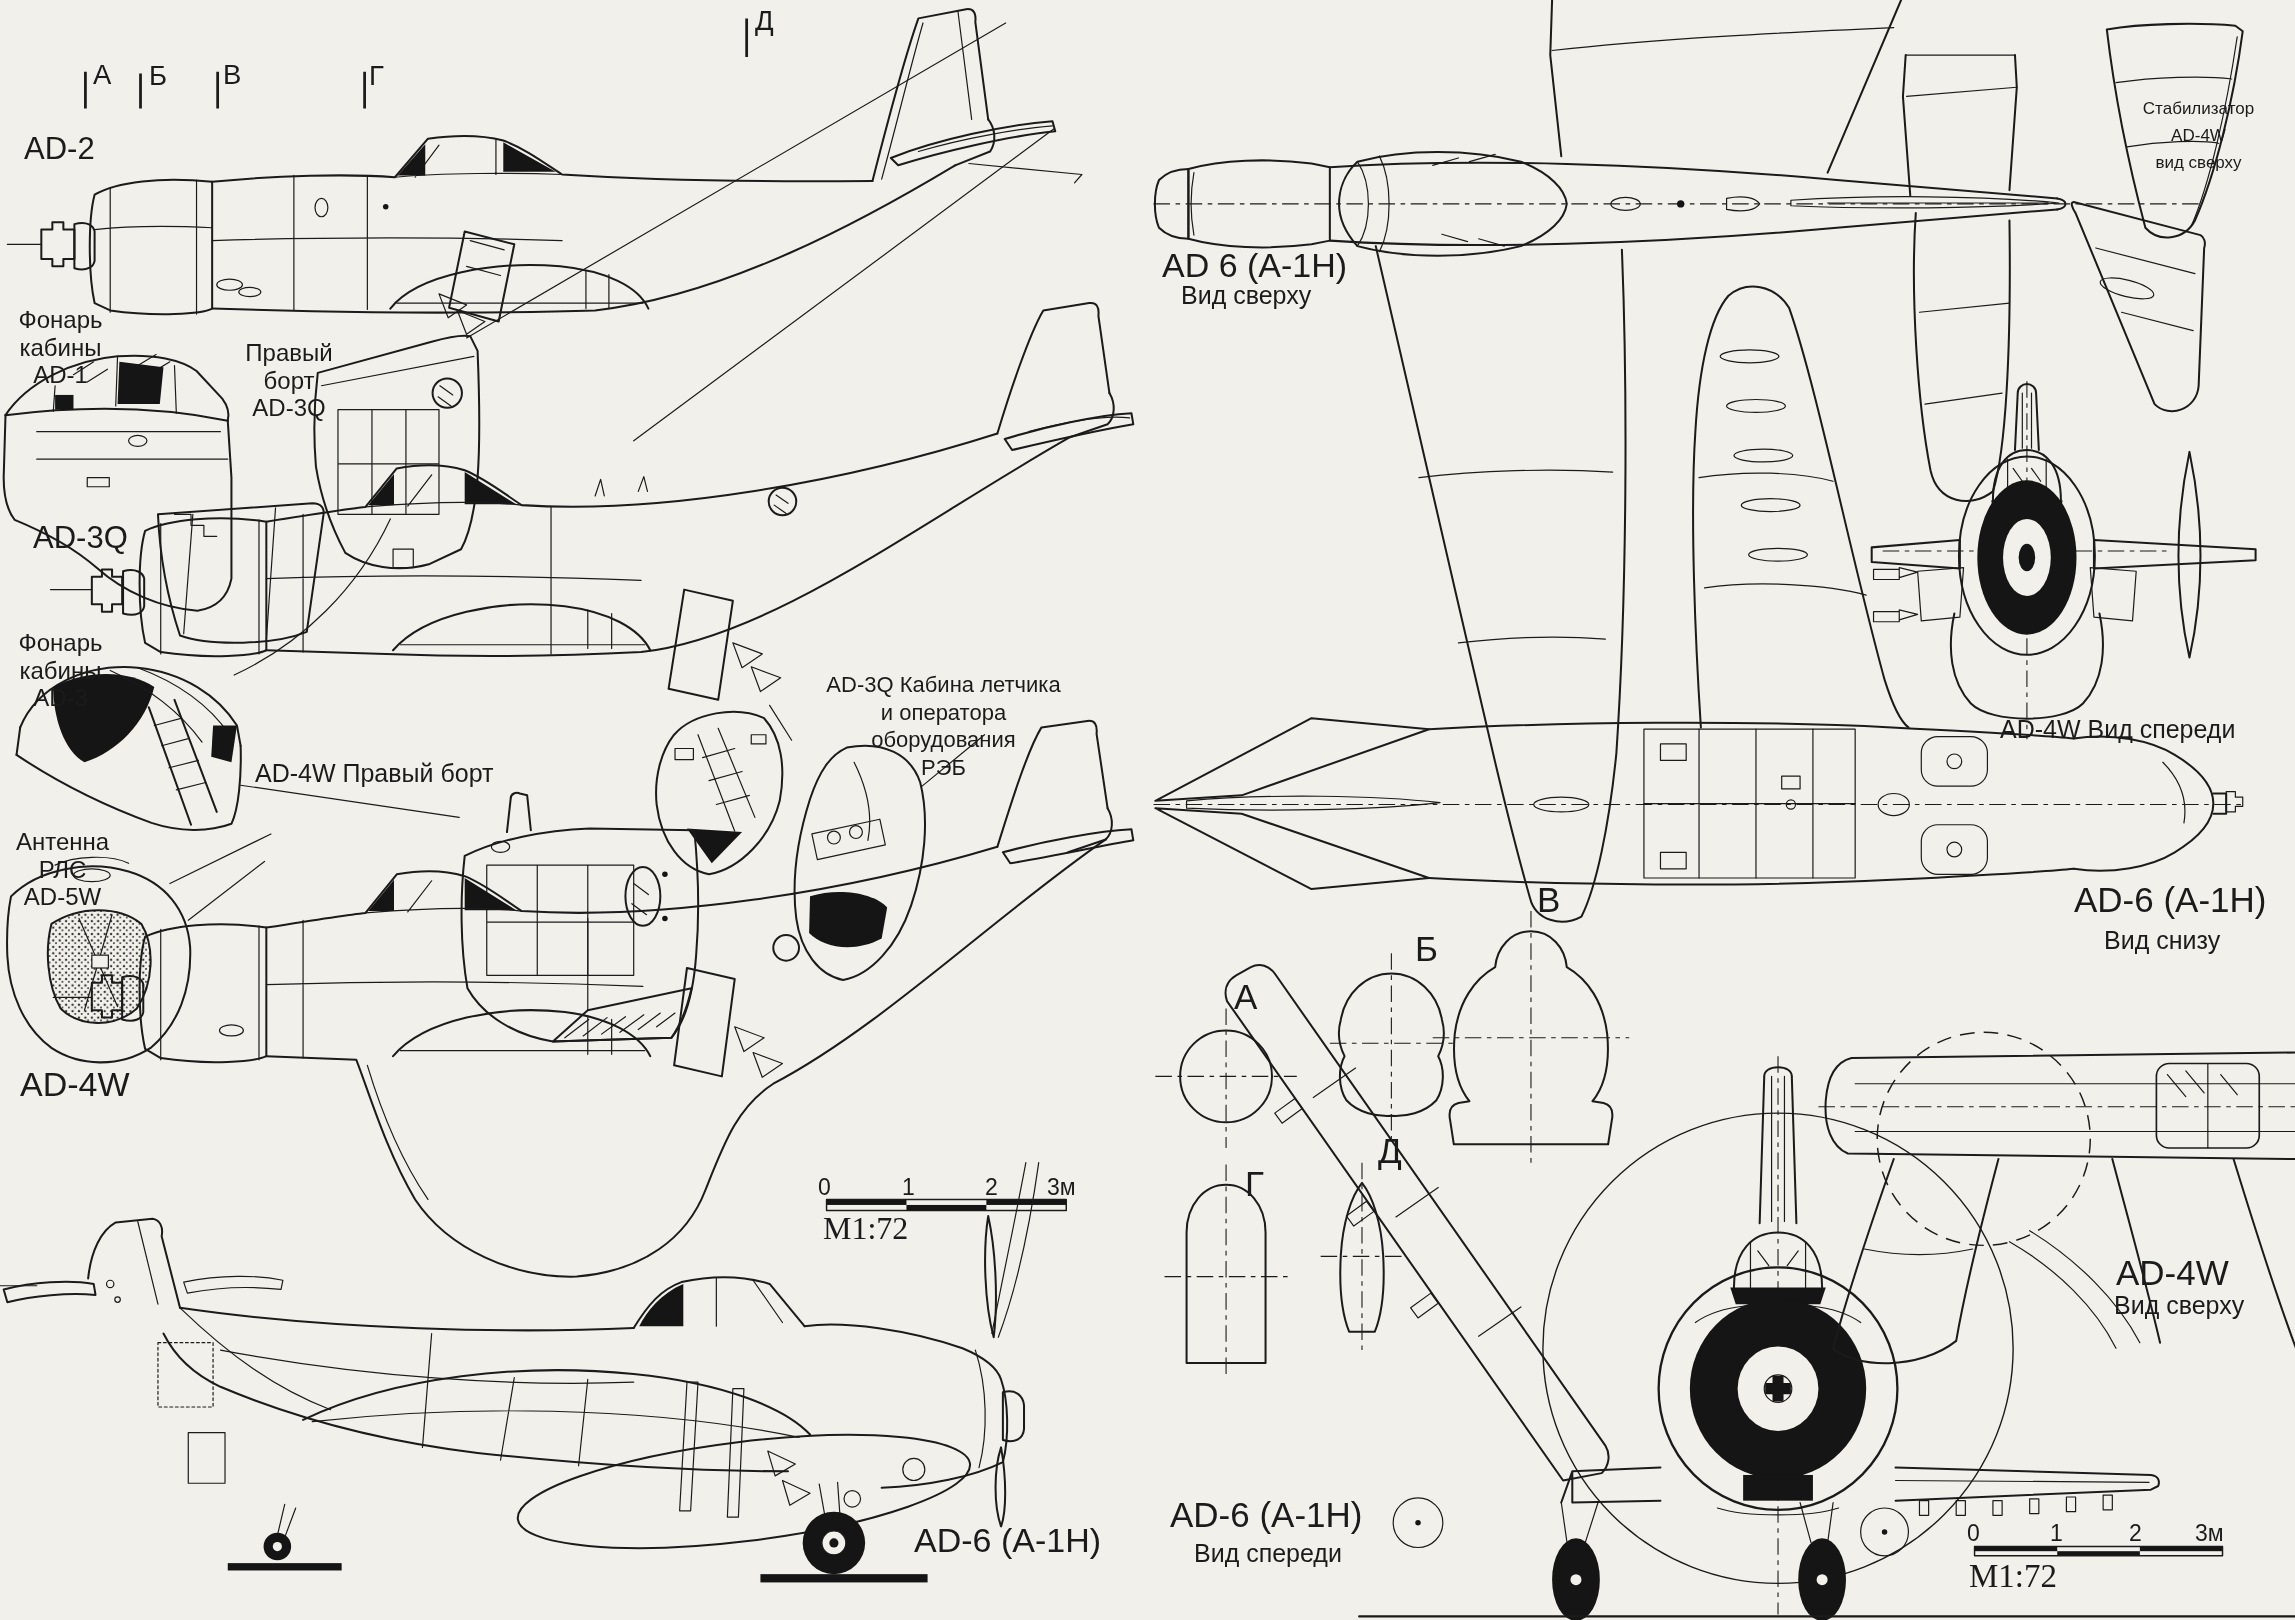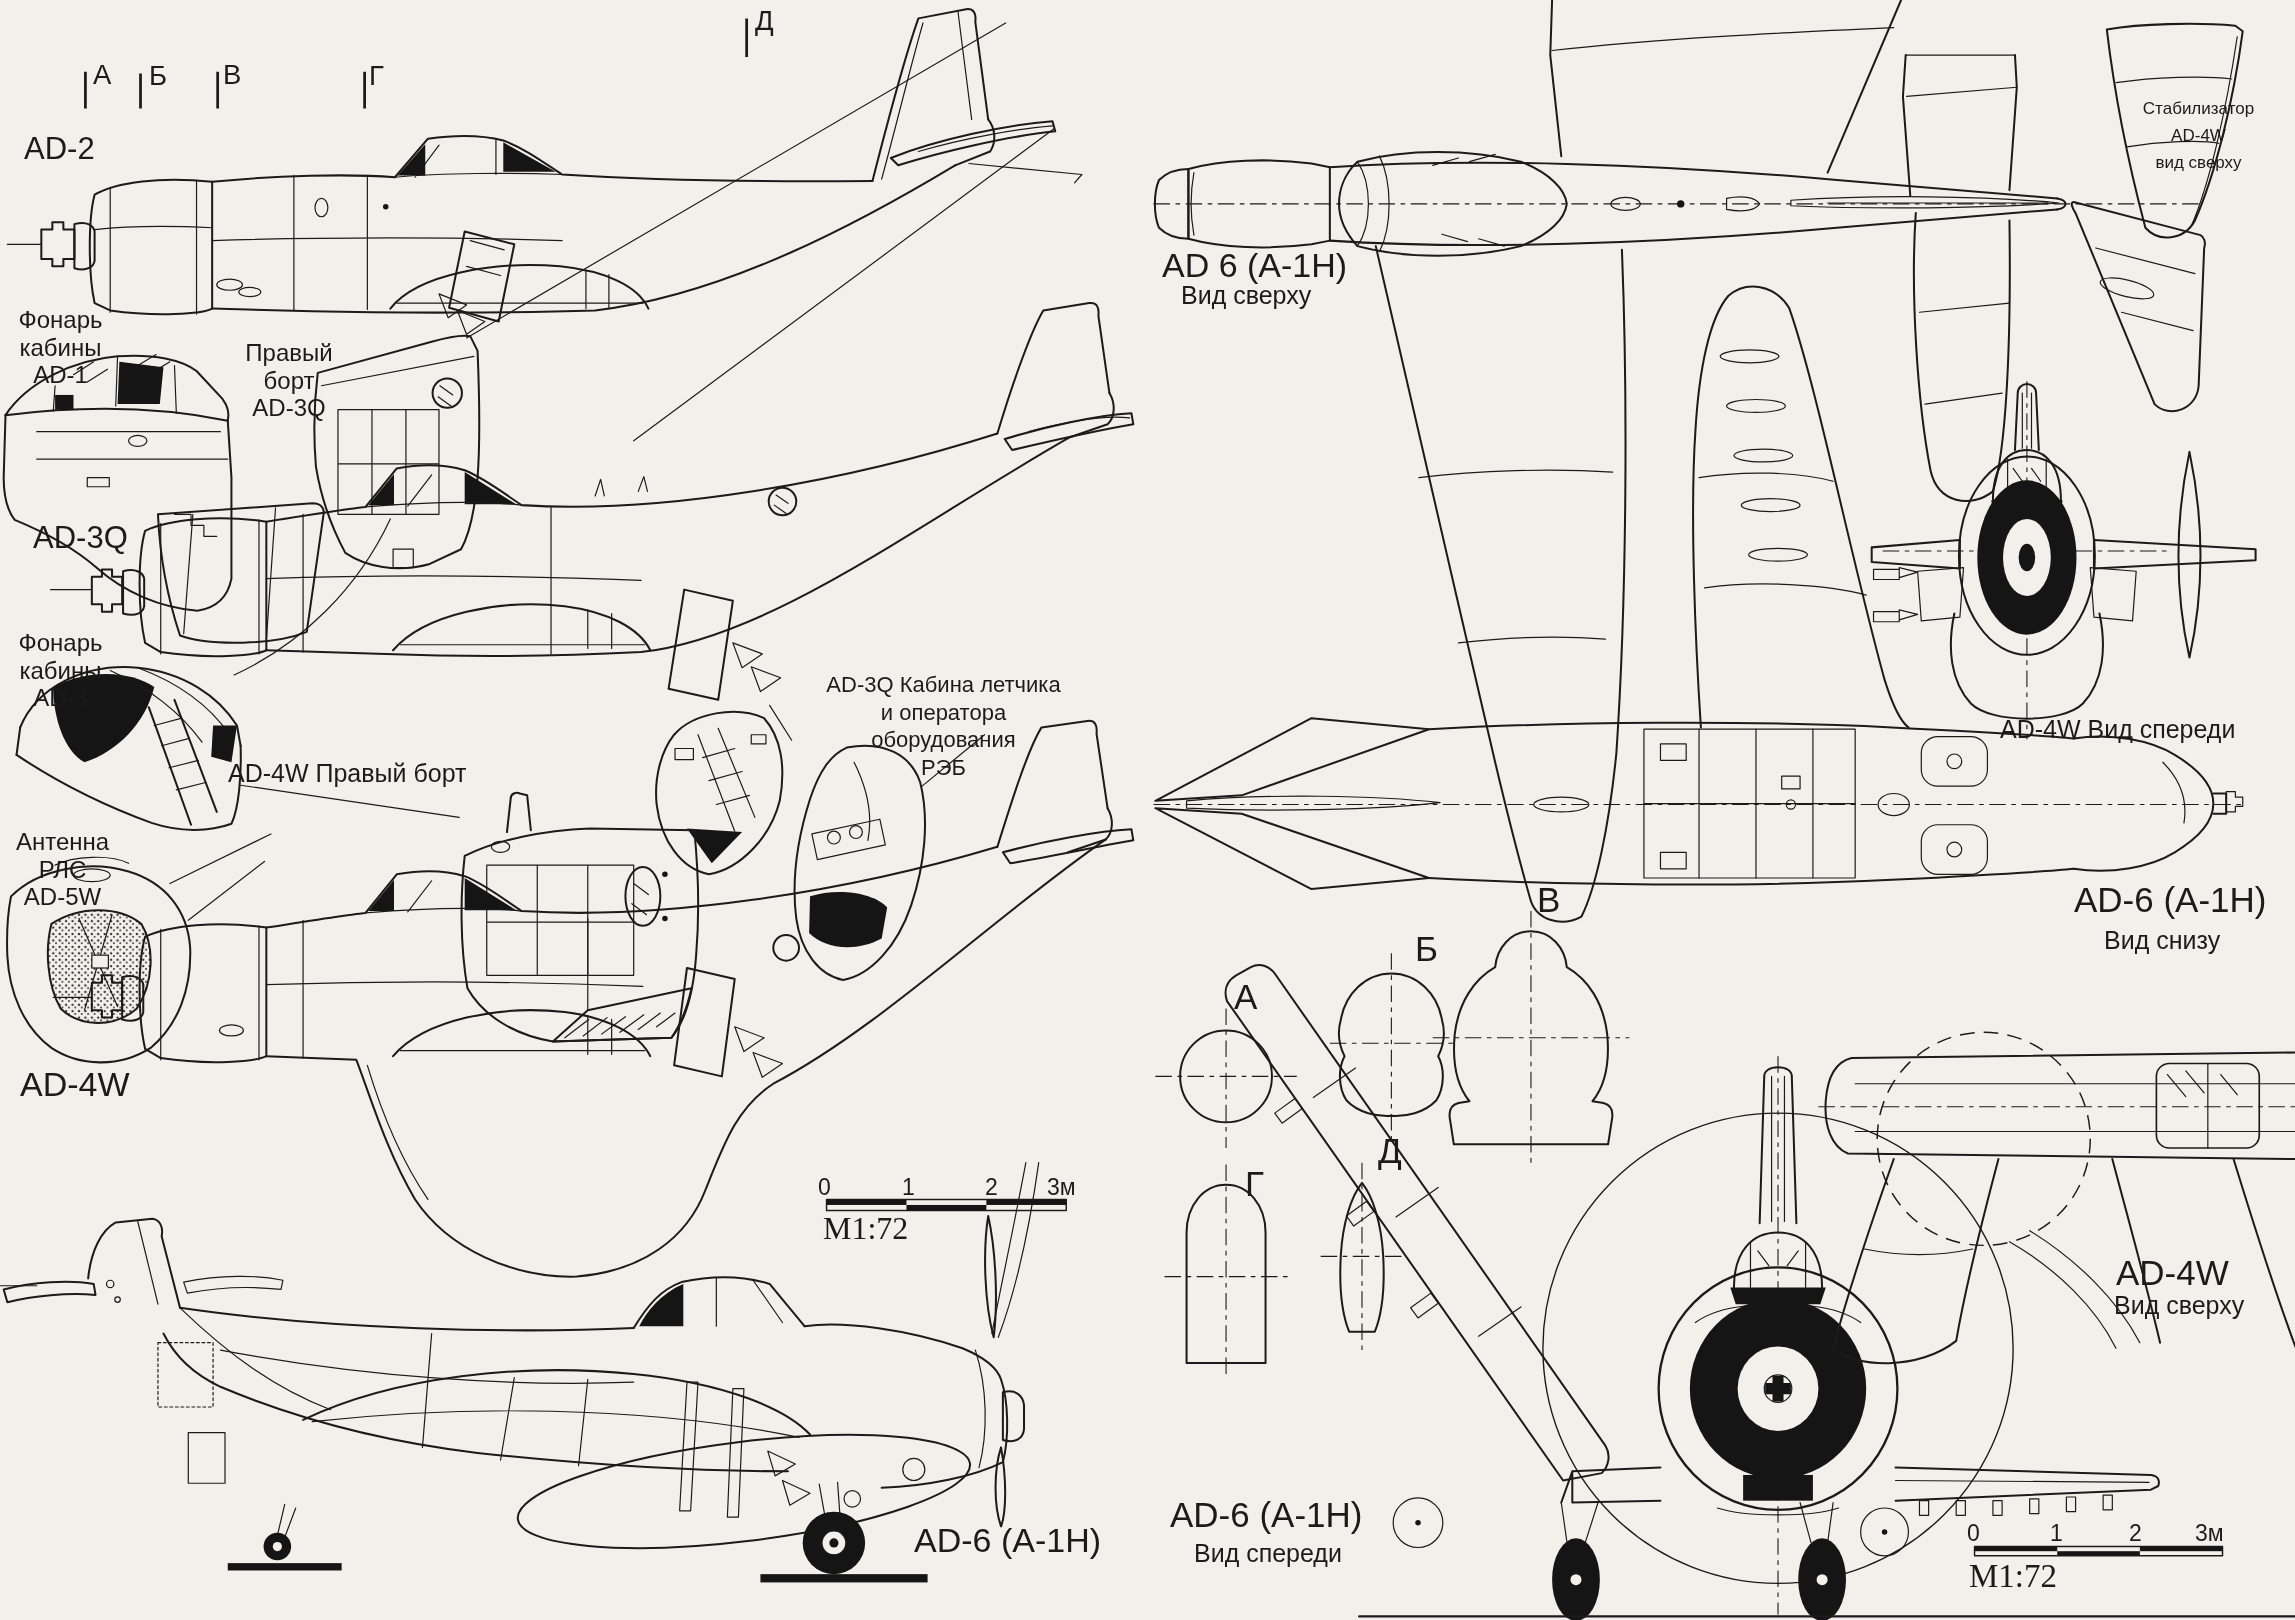--- a/index.html
+++ b/index.html
@@ -413,21 +413,21 @@
   <div>AD-3</div>
 </div>
 
 <div class="lbl sm center" style="left:817px;top:671px;width:253px;font-size:22px;">
   <div>AD-3Q Кабина летчика</div>
   <div>и оператора</div>
   <div>оборудования</div>
   <div>РЭБ</div>
 </div>
 
-<div class="lbl md" style="left:228px;top:760px;">AD-4W Правый борт</div>
+<div class="lbl md" style="left:255px;top:760px;">AD-4W Правый борт</div>
 
 <div class="lbl sm center" style="left:0px;top:828px;width:125px;">
   <div>Антенна РЛС</div>
   <div>AD-5W</div>
 </div>
 
 <div class="lbl xl" style="left:20px;top:1067px;font-size:34px;">AD-4W</div>
 
 <div class="lbl xxl" style="left:1162px;top:239px;font-size:34px;margin-top:9px;">AD 6 (А-1Н)</div>
 <div class="lbl md" style="left:1181px;top:282px;">Вид сверху</div>

